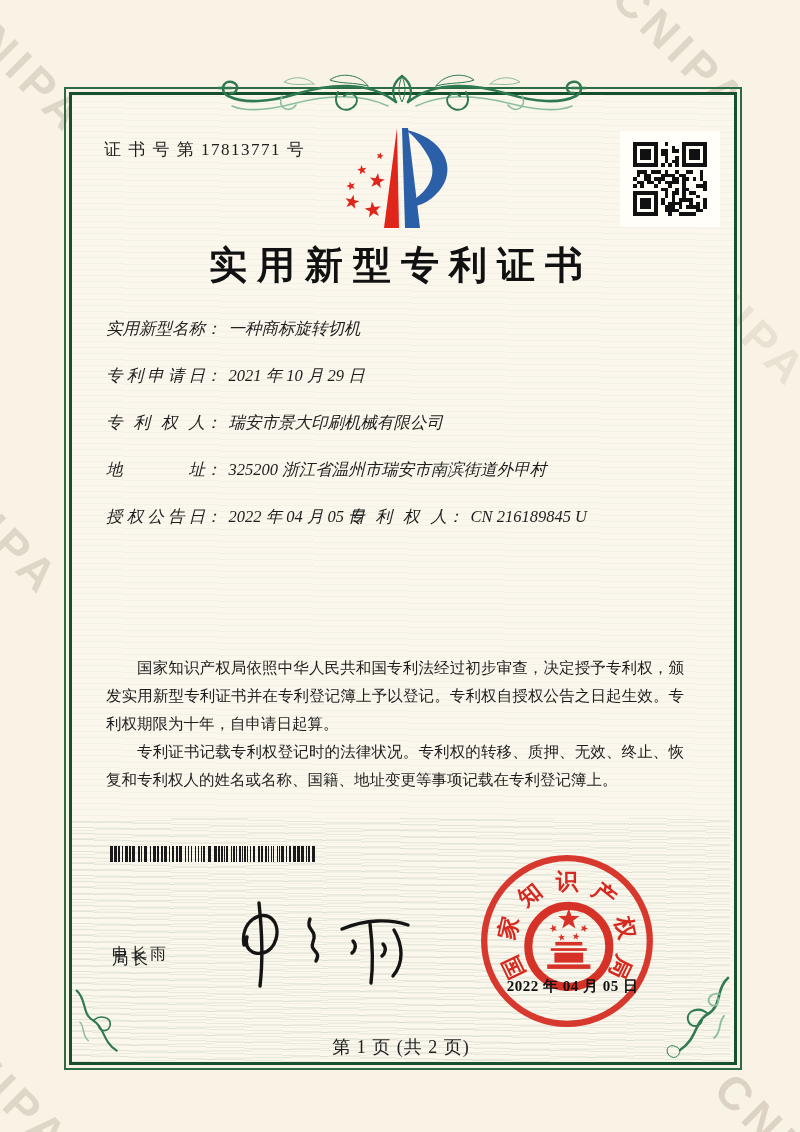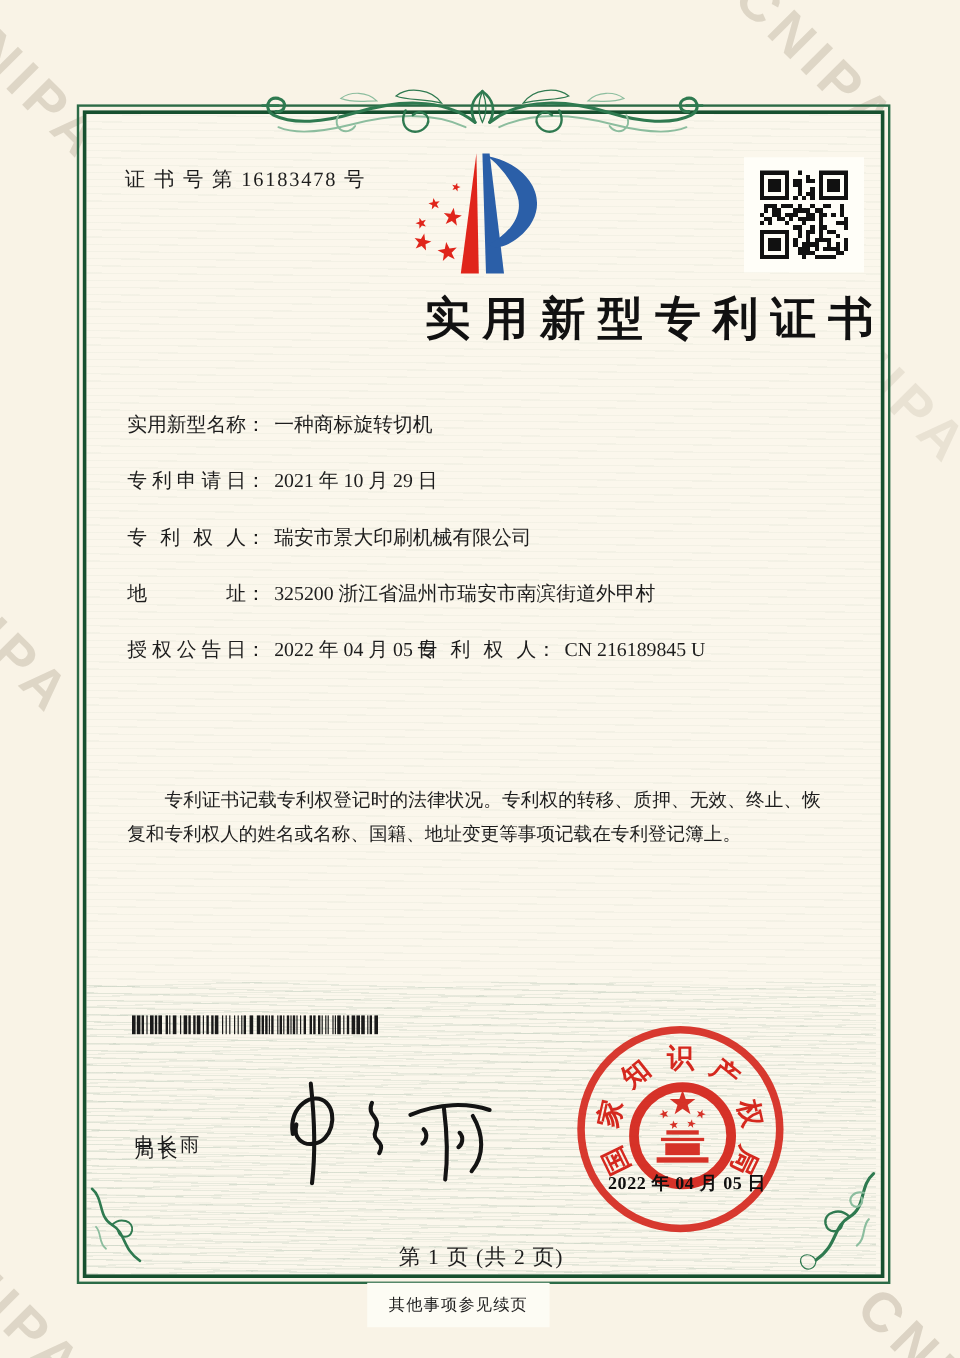--- a/index.html
+++ b/index.html
@@ -16,24 +16,24 @@
          background-image:repeating-linear-gradient(0.6deg, rgba(140,165,140,0.07) 0 1px, transparent 1px 6px);}
   .wave-zone{position:absolute;left:72px;top:818px;width:658px;height:244px;z-index:2;
          background-image:
            repeating-linear-gradient(1.5deg, rgba(100,140,115,0.13) 0 1px, transparent 1px 6px),
            repeating-linear-gradient(-1.5deg, rgba(100,140,115,0.10) 0 1px, transparent 1px 8px);}
   
   .cert-no{position:absolute;left:104px;top:138px;font-size:17px;letter-spacing:1.5px;z-index:4;}
   .logo{position:absolute;left:334px;top:122px;width:134px;height:114px;z-index:4;}
   .qr-box{position:absolute;left:620px;top:131px;width:100px;height:96px;background:#fffef8;
           display:flex;align-items:center;justify-content:center;z-index:4;}
-  .title{position:absolute;left:64px;top:240px;width:674px;text-align:right;
+  .title{position:absolute;left:64px;top:240px;width:674px;text-align:center;
          font-size:38px;font-weight:700;letter-spacing:10px;color:#111;z-index:4;}
   
-  .fields{position:absolute;left:106px;top:343px;width:586px;font-size:16.5px;z-index:4;}
+  .fields{position:absolute;left:106px;top:318px;width:586px;font-size:16.5px;z-index:4;font-style:italic;}
   .frow{position:relative;display:block;height:24px;margin-bottom:23px;white-space:nowrap;}
   .flab{display:inline-block;width:99px;text-align:justify;text-align-last:justify;
         text-justify:inter-character;vertical-align:baseline;}
   .fval{margin-left:7px;}
   .grant2{position:absolute;left:242px;top:0;}
   
   .paras{position:absolute;left:106px;top:654px;width:578px;font-size:15.5px;line-height:28px;
          text-align:justify;z-index:4;}
   .paras p{margin:0;text-indent:2em;}
   
@@ -97,21 +97,21 @@
     <path class="lt" d="M56,22 C48,20 42,26 46,32 C50,36 56,32 54,26" stroke-width="1.8"></path>
     <path d="M16,78 C10,70 0,74 4,82 C8,88 16,86 16,78 Z" fill="#2f7a50" stroke-width="1"></path>
     <path class="lt" d="M60,44 C54,50 58,60 50,66" stroke-width="1.8"></path>
   </svg>
   <svg class="orn orn-bl" width="60" height="78" viewBox="0 0 72 92">
     <path d="M64,6 C52,16 58,34 44,42 C30,50 34,66 16,78" stroke-width="2.6"></path>
     <path d="M44,42 C36,34 22,38 24,48 C26,56 36,56 38,48" stroke-width="2"></path>
     <path class="lt" d="M60,44 C54,50 58,60 50,66" stroke-width="1.8"></path>
   </svg>
 
-  <div class="cert-no">证 书 号 第 16183478 号</div>
+  <div class="cert-no">证 书 号 第 17813771 号</div>
 
   <svg class="logo" viewBox="0 0 134 114">
     <defs>
       <path id="st" d="M0,-10 L2.35,-3.24 L9.51,-3.09 L3.8,1.24 L5.88,8.09 L0,4 L-5.88,8.09 L-3.8,1.24 L-9.51,-3.09 L-2.35,-3.24 Z"></path>
     </defs>
     <polygon points="63,6 50,106 65,106" fill="#e0251b"></polygon>
     <polygon points="68,6 74,6 86,106 71,106" fill="#2b5fa8"></polygon>
     <path d="M72,8 C112,16 128,52 98,76 C88,84 78,86 73,82 C92,72 106,54 94,34 C88,23 80,14 72,8 Z" fill="#2b5fa8"></path>
     <g fill="#e0251b">
       <use href="#st" transform="translate(46,34) scale(0.38) rotate(15)"></use>
@@ -274,20 +274,21 @@
     </div>
     <div class="frow">
       <span class="flab">授权公告日</span><span>：</span><span class="fval">2022 年 04 月 05 日</span>
       <span class="grant2">
         <span class="flab">专利权人</span><span>：</span><span class="fval">CN 216189845 U</span>
       </span>
     </div>
   </div>
 
   <div class="paras">
+    <p>国家知识产权局依照中华人民共和国专利法经过初步审查，决定授予专利权，颁发实用新型专利证书并在专利登记簿上予以登记。专利权自授权公告之日起生效。专利权期限为十年，自申请日起算。</p>
     <p>专利证书记载专利权登记时的法律状况。专利权的转移、质押、无效、终止、恢复和专利权人的姓名或名称、国籍、地址变更等事项记载在专利登记簿上。</p>
   </div>
 
   <svg id="barcode" class="barcode" width="210" height="16" viewBox="0 0 210 16">
       <rect x="0" y="0" width="3" height="16" fill="#1a1a1a"></rect>
       <rect x="4" y="0" width="3" height="16" fill="#1a1a1a"></rect>
       <rect x="8" y="0" width="2" height="16" fill="#1a1a1a"></rect>
       <rect x="12" y="0" width="1" height="16" fill="#1a1a1a"></rect>
       <rect x="15" y="0" width="3" height="16" fill="#1a1a1a"></rect>
       <rect x="19" y="0" width="2" height="16" fill="#1a1a1a"></rect>
@@ -380,17 +381,14 @@
       <use href="#st" transform="translate(110,95) scale(0.42) rotate(10)"></use>
       <rect x="87" y="101" width="30" height="4"></rect>
       <rect x="82" y="108" width="40" height="3"></rect>
       <rect x="86" y="113" width="32" height="11"></rect>
       <rect x="78" y="126" width="48" height="5"></rect>
     </g>
   </svg>
   <div class="seal-date">2022 年 04 月 05 日</div>
 
   <div class="page-info">第 1 页 (共 2 页)</div>
-  <div class="cont-box">
-    <span>其他事项参见续页</span>
-  </div>
 
 </div>
 
 </body></html>

